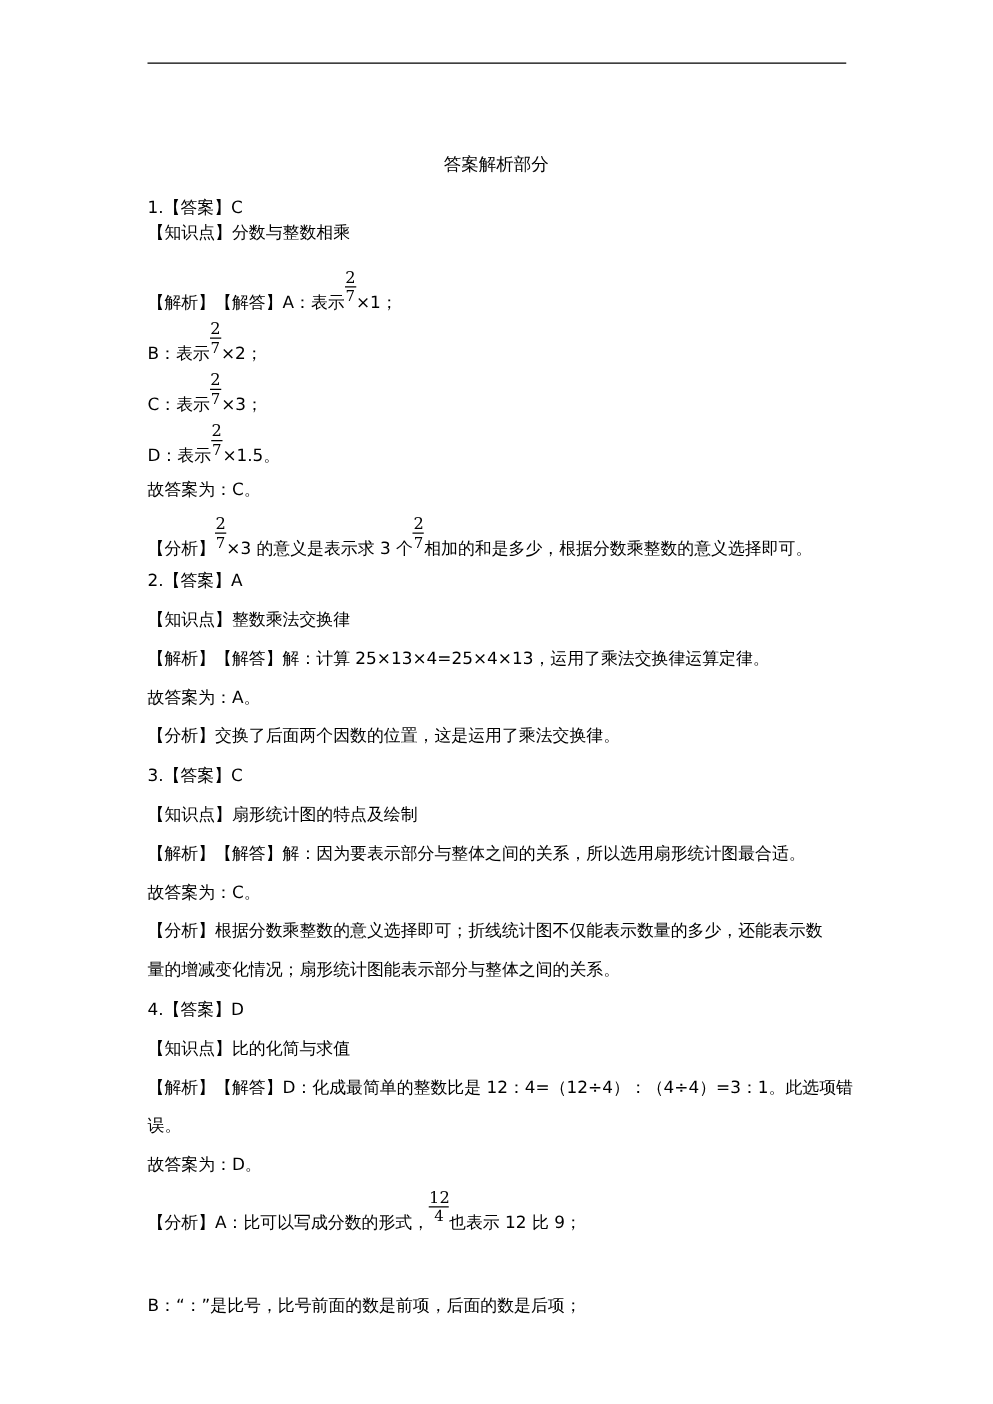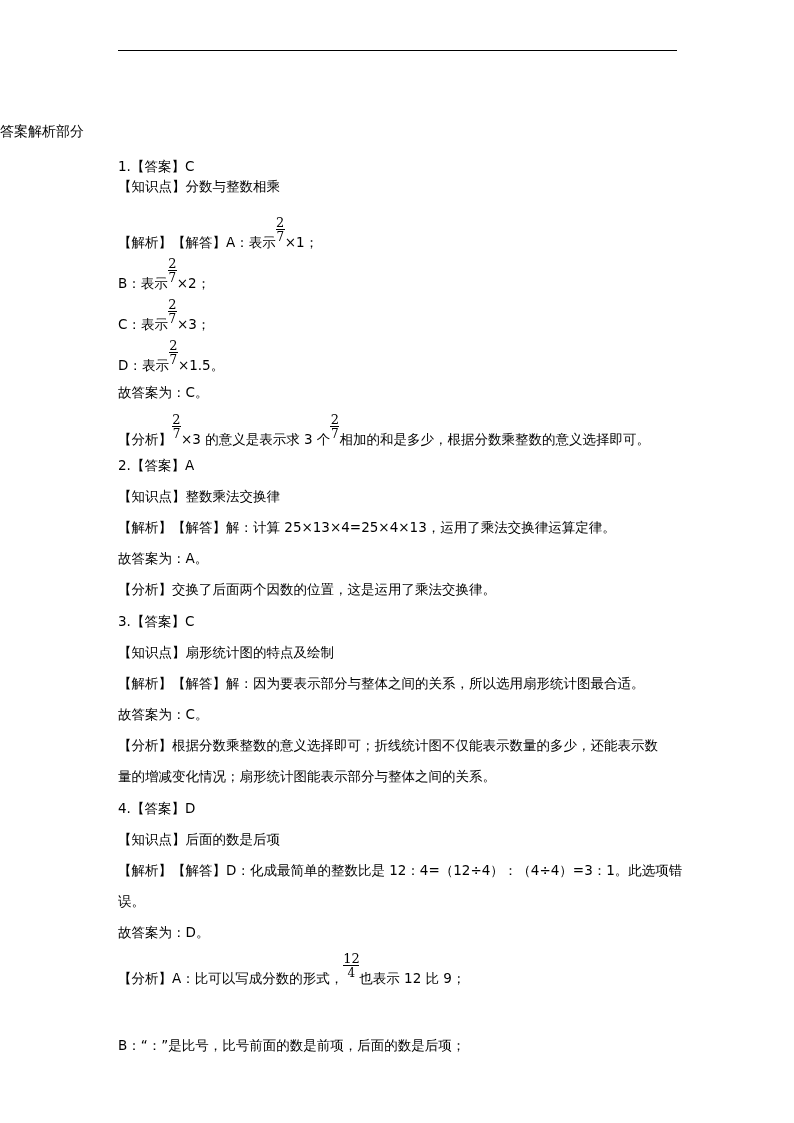--- a/index.html
+++ b/index.html
@@ -1,19 +1,19 @@
 <!DOCTYPE html>
 <html><head>
 <meta charset="utf-8">
 <style>
   html, body { margin: 0; padding: 0; background: #ffffff; }
   body { width: 794px; height: 1123px; position: relative; overflow: hidden;
          font-family: "DejaVu Sans", "Liberation Sans", sans-serif; color: #000; }
   .rule { position: absolute; left: 118px; top: 50px; width: 559px; height: 0; border-top: 1px solid #000; }
-  .title { position: absolute; top: 123px; left: 0; width: 794px; font-size: 14px; }
+  .title { position: absolute; top: 123px; left: 0; width: 794px; text-align: center; font-size: 14px; }
   .line { position: absolute; left: 118px; font-size: 13.5px; white-space: nowrap; line-height: 18px; }
   .frac { display: inline-block; position: relative; width: 9px; height: 18px; vertical-align: top; }
   .frac .num { position: absolute; left: 0; top: -19px; width: 9px; text-align: center; font-family: "DejaVu Serif", serif; font-size: 13px; }
   .frac .den { position: absolute; left: 0; top: -4px; width: 9px; text-align: center; border-top: 1px solid #000; font-family: "DejaVu Serif", serif; font-size: 12px; line-height: 14px; }
   .frac.wide { width: 16px; }
   .frac.wide .num, .frac.wide .den { width: 16px; }
 </style>
 </head>
 <body>
 
@@ -46,20 +46,20 @@
 <div class="line" style="top:580px">【分析】交换了后面两个因数的位置，这是运用了乘法交换律。</div>
 
 <div class="line" style="top:612px">3.【答案】C</div>
 <div class="line" style="top:643px">【知识点】扇形统计图的特点及绘制</div>
 <div class="line" style="top:674px">【解析】【解答】解：因为要表示部分与整体之间的关系，所以选用扇形统计图最合适。</div>
 <div class="line" style="top:705px">故答案为：C。</div>
 <div class="line" style="top:736px">【分析】根据分数乘整数的意义选择即可；折线统计图不仅能表示数量的多少，还能表示数</div>
 <div class="line" style="top:767px">量的增减变化情况；扇形统计图能表示部分与整体之间的关系。</div>
 
 <div class="line" style="top:799px">4.【答案】D</div>
-<div class="line" style="top:830px">【知识点】后面的数是后项</div>
+<div class="line" style="top:830px">【知识点】比的化简与求值</div>
 <div class="line" style="top:861px">【解析】【解答】D：化成最简单的整数比是 12：4=（12÷4）：（4÷4）=3：1。此选项错</div>
 <div class="line" style="top:892px">误。</div>
 <div class="line" style="top:923px">故答案为：D。</div>
 <div class="line" style="top:969px">
   <span>【分析】A：比可以写成分数的形式，</span><span class="frac wide"><span class="num">12</span><span class="den">4</span></span><span>也表示 12 比 9；</span>
 </div>
 <div class="line" style="top:1036px">B：“：”是比号，比号前面的数是前项，后面的数是后项；</div>
 
 </body></html>

